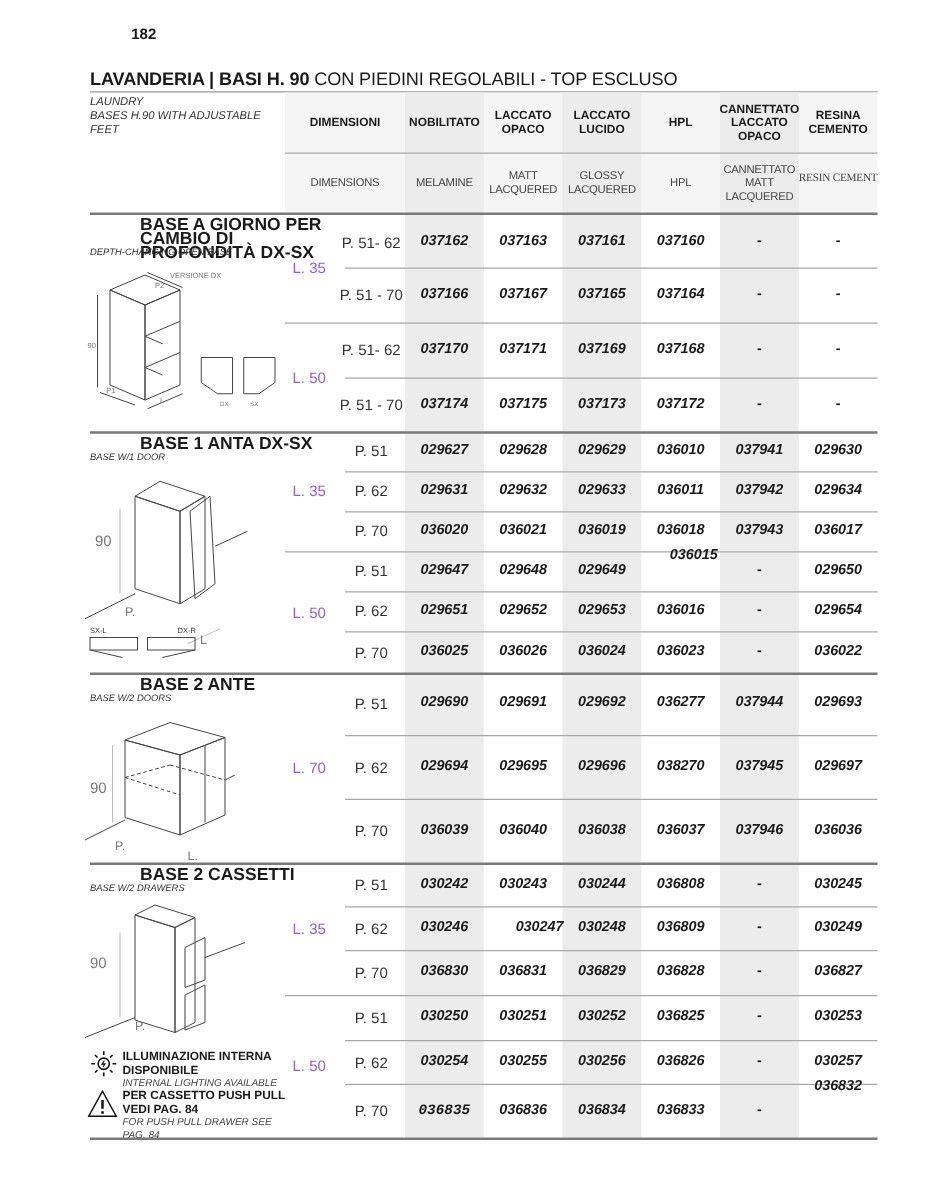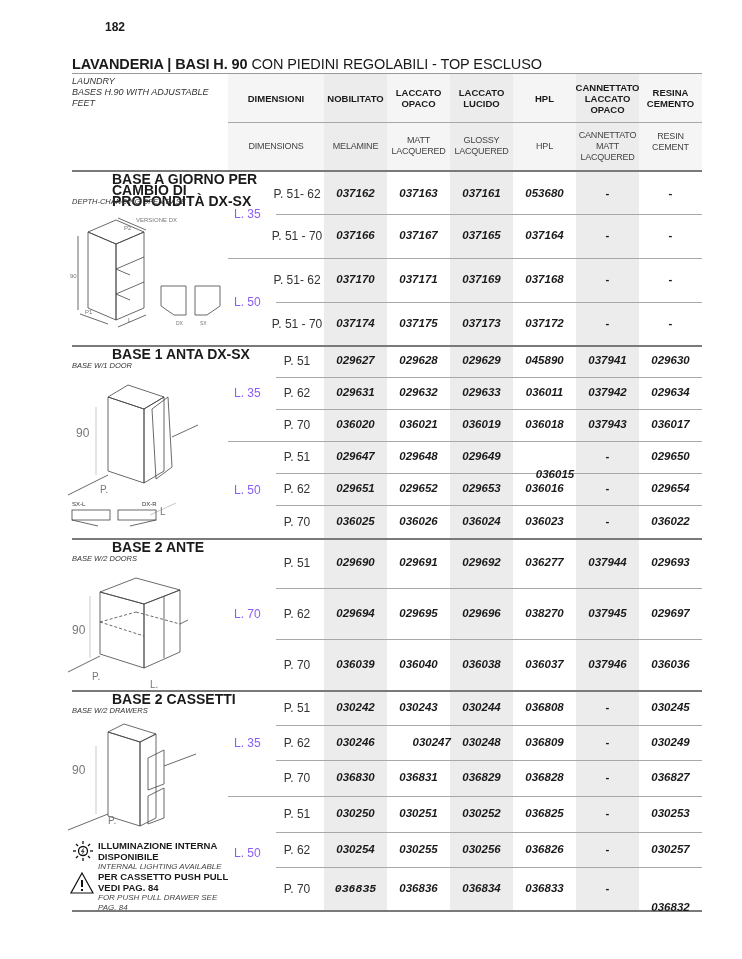--- a/index.html
+++ b/index.html
@@ -70,21 +70,21 @@
     <div class="hdr-cell en" style="left: 324px; width: 63px; top: 122px; height: 48px;">MELAMINE</div>
     <div class="hdr-cell it" style="left: 387px; width: 63px; top: 74px; height: 48px;">LACCATO OPACO</div>
     <div class="hdr-cell en" style="left: 387px; width: 63px; top: 122px; height: 48px;">MATT LACQUERED</div>
     <div class="hdr-cell it" style="left: 450px; width: 63px; top: 74px; height: 48px;">LACCATO LUCIDO</div>
     <div class="hdr-cell en" style="left: 450px; width: 63px; top: 122px; height: 48px;">GLOSSY LACQUERED</div>
     <div class="hdr-cell it" style="left: 513px; width: 63px; top: 74px; height: 48px;">HPL</div>
     <div class="hdr-cell en" style="left: 513px; width: 63px; top: 122px; height: 48px;">HPL</div>
     <div class="hdr-cell it" style="left: 576px; width: 63px; top: 74px; height: 48px;">CANNETTATO LACCATO OPACO</div>
     <div class="hdr-cell en" style="left: 576px; width: 63px; top: 122px; height: 48px;">CANNETTATO MATT LACQUERED</div>
     <div class="hdr-cell it" style="left: 639px; width: 63px; top: 74px; height: 48px;">RESINA CEMENTO</div>
-    <div class="hdr-cell en" style="left: 639px; width: 63px; top: 122px; height: 40px;">RESIN CEMENT</div>
+    <div class="hdr-cell en" style="left: 639px; width: 63px; top: 122px; height: 40px; font-family: Liberation Serif, serif;">RESIN CEMENT</div>
     <div class="rule" style="top: 122px; left: 228px; width: 474px;"></div>
     <div class="rule strong" style="top: 170px; left: 72px; width: 630px;"></div>
     <div class="rule" style="top: 214px; left: 276px; width: 426px;"></div>
     <div class="rule" style="top: 258px; left: 228px; width: 474px;"></div>
     <div class="rule" style="top: 302px; left: 276px; width: 426px;"></div>
     <div class="rule strong" style="top: 345px; left: 72px; width: 630px;"></div>
     <div class="rule" style="top: 377px; left: 276px; width: 426px;"></div>
     <div class="rule" style="top: 409px; left: 276px; width: 426px;"></div>
     <div class="rule" style="top: 441px; left: 228px; width: 474px;"></div>
     <div class="rule" style="top: 473px; left: 276px; width: 426px;"></div>
@@ -101,21 +101,21 @@
     <div class="rule strong" style="top: 910px; left: 72px; width: 630px;"></div>
   </div>
 <div id="table-body">
     <div class="sec-title" style="top: 174px;">BASE A GIORNO PER CAMBIO DI PROFONDITÀ DX-SX</div>
     <div class="sec-sub" style="top: 197px;">DEPTH-CHANGING OPEN BASE</div>
     <div class="lcell" style="top: 207px;">L. 35</div>
     <div class="pcell" style="top: 187px;">P. 51- 62</div>
     <div class="code" style="left: 325.5px; top: 187px;">037162</div>
     <div class="code" style="left: 388.5px; top: 187px;">037163</div>
     <div class="code" style="left: 451.5px; top: 187px;">037161</div>
-    <div class="code" style="left: 514.5px; top: 187px;">053680</div>
+    <div class="code" style="left: 514.5px; top: 187px;">037160</div>
     <div class="code dash" style="left: 577.5px; top: 187px;">-</div>
     <div class="code dash" style="left: 640.5px; top: 187px;">-</div>
     <div class="pcell" style="top: 229px;">P. 51 - 70</div>
     <div class="code" style="left: 325.5px; top: 229px;">037166</div>
     <div class="code" style="left: 388.5px; top: 229px;">037167</div>
     <div class="code" style="left: 451.5px; top: 229px;">037165</div>
     <div class="code" style="left: 514.5px; top: 229px;">037164</div>
     <div class="code dash" style="left: 577.5px; top: 229px;">-</div>
     <div class="code dash" style="left: 640.5px; top: 229px;">-</div>
     <div class="lcell" style="top: 294.5px;">L. 50</div>
@@ -133,21 +133,21 @@
     <div class="code" style="left: 514.5px; top: 316.5px;">037172</div>
     <div class="code dash" style="left: 577.5px; top: 316.5px;">-</div>
     <div class="code dash" style="left: 640.5px; top: 316.5px;">-</div>
     <div class="sec-title" style="top: 349px;">BASE 1 ANTA DX-SX</div>
     <div class="sec-sub" style="top: 361px;">BASE W/1 DOOR</div>
     <div class="lcell" style="top: 386px;">L. 35</div>
     <div class="pcell" style="top: 354px;">P. 51</div>
     <div class="code" style="left: 325.5px; top: 354px;">029627</div>
     <div class="code" style="left: 388.5px; top: 354px;">029628</div>
     <div class="code" style="left: 451.5px; top: 354px;">029629</div>
-    <div class="code" style="left: 514.5px; top: 354px;">045890</div>
+    <div class="code" style="left: 514.5px; top: 354px;">036010</div>
     <div class="code" style="left: 577.5px; top: 354px;">037941</div>
     <div class="code" style="left: 640.5px; top: 354px;">029630</div>
     <div class="pcell" style="top: 386px;">P. 62</div>
     <div class="code" style="left: 325.5px; top: 386px;">029631</div>
     <div class="code" style="left: 388.5px; top: 386px;">029632</div>
     <div class="code" style="left: 451.5px; top: 386px;">029633</div>
     <div class="code" style="left: 514.5px; top: 386px;">036011</div>
     <div class="code" style="left: 577.5px; top: 386px;">037942</div>
     <div class="code" style="left: 640.5px; top: 386px;">029634</div>
     <div class="pcell" style="top: 418px;">P. 70</div>
@@ -155,21 +155,21 @@
     <div class="code" style="left: 388.5px; top: 418px;">036021</div>
     <div class="code" style="left: 451.5px; top: 418px;">036019</div>
     <div class="code" style="left: 514.5px; top: 418px;">036018</div>
     <div class="code" style="left: 577.5px; top: 418px;">037943</div>
     <div class="code" style="left: 640.5px; top: 418px;">036017</div>
     <div class="lcell" style="top: 482.5px;">L. 50</div>
     <div class="pcell" style="top: 450px;">P. 51</div>
     <div class="code" style="left: 325.5px; top: 450px;">029647</div>
     <div class="code" style="left: 388.5px; top: 450px;">029648</div>
     <div class="code" style="left: 451.5px; top: 450px;">029649</div>
-    <div class="code" style="left: 514.5px; top: 468px; padding-left: 21px;">036015</div>
+    <div class="code" style="left: 514.5px; top: 438px; padding-left: 21px;">036015</div>
     <div class="code dash" style="left: 577.5px; top: 450px;">-</div>
     <div class="code" style="left: 640.5px; top: 450px;">029650</div>
     <div class="pcell" style="top: 482px;">P. 62</div>
     <div class="code" style="left: 325.5px; top: 482px;">029651</div>
     <div class="code" style="left: 388.5px; top: 482px;">029652</div>
     <div class="code" style="left: 451.5px; top: 482px;">029653</div>
     <div class="code" style="left: 514.5px; top: 482px;">036016</div>
     <div class="code dash" style="left: 577.5px; top: 482px;">-</div>
     <div class="code" style="left: 640.5px; top: 482px;">029654</div>
     <div class="pcell" style="top: 514.5px;">P. 70</div>
@@ -241,21 +241,21 @@
     <div class="code" style="left: 451.5px; top: 842.5px;">030256</div>
     <div class="code" style="left: 514.5px; top: 842.5px;">036826</div>
     <div class="code dash" style="left: 577.5px; top: 842.5px;">-</div>
     <div class="code" style="left: 640.5px; top: 842.5px;">030257</div>
     <div class="pcell" style="top: 881.5px;">P. 70</div>
     <div class="code" style="left: 325.5px; top: 881.5px; font-family: Liberation Mono, monospace;">036835</div>
     <div class="code" style="left: 388.5px; top: 881.5px;">036836</div>
     <div class="code" style="left: 451.5px; top: 881.5px;">036834</div>
     <div class="code" style="left: 514.5px; top: 881.5px;">036833</div>
     <div class="code dash" style="left: 577.5px; top: 881.5px;">-</div>
-    <div class="code" style="left: 640.5px; top: 901px;">036832</div>
+    <div class="code" style="left: 640.5px; top: 863px;">036832</div>
   </div>
 
 <svg class="drawing" style="left:68px;top:212px;" width="160" height="118" viewBox="0 0 160 118">
   <text x="68" y="10" font-size="6">VERSIONE DX</text>
   <polygon points="20,20 48,8 76,20 48,32"></polygon>
   <polygon points="20,20 20,96 48,108 48,32"></polygon>
   <polygon points="48,32 76,20 76,96 48,108"></polygon>
   <line x1="48" y1="57" x2="76" y2="45"></line>
     <line x1="48" y1="82" x2="76" y2="70"></line>
   <line x1="48" y1="57" x2="62" y2="63"></line>

